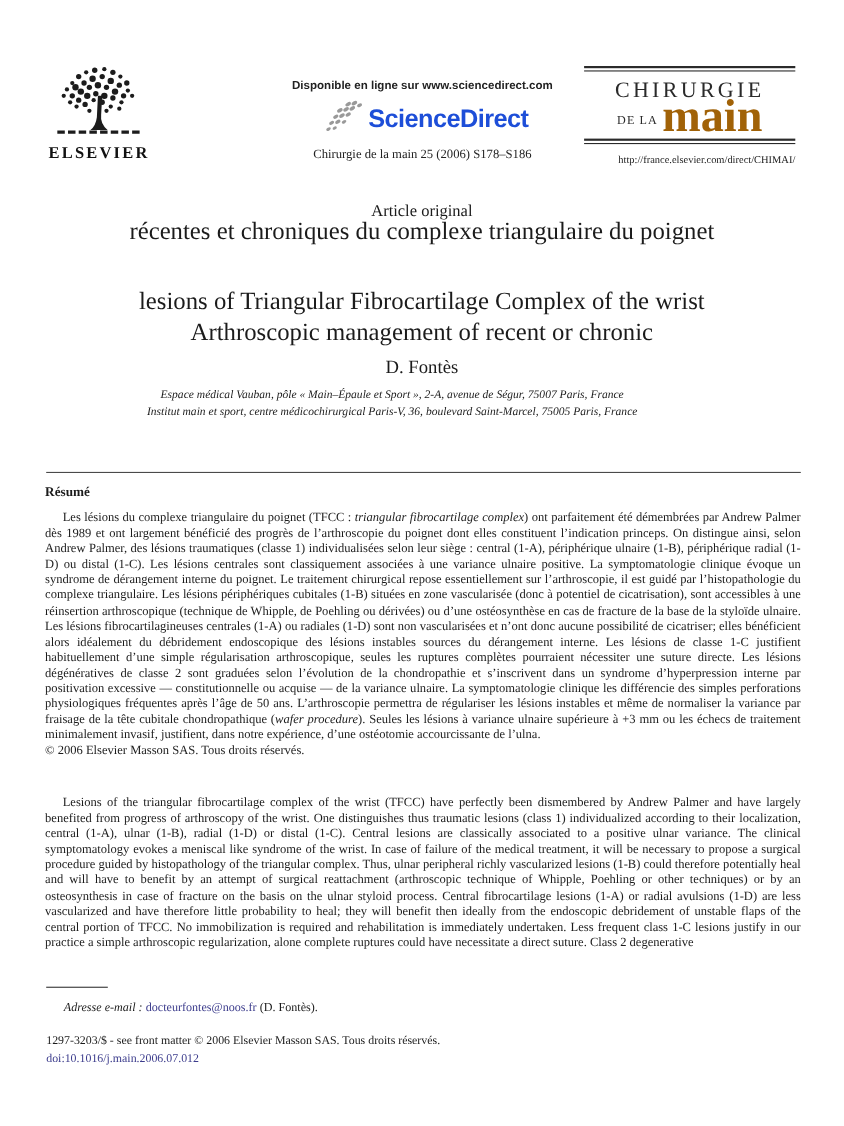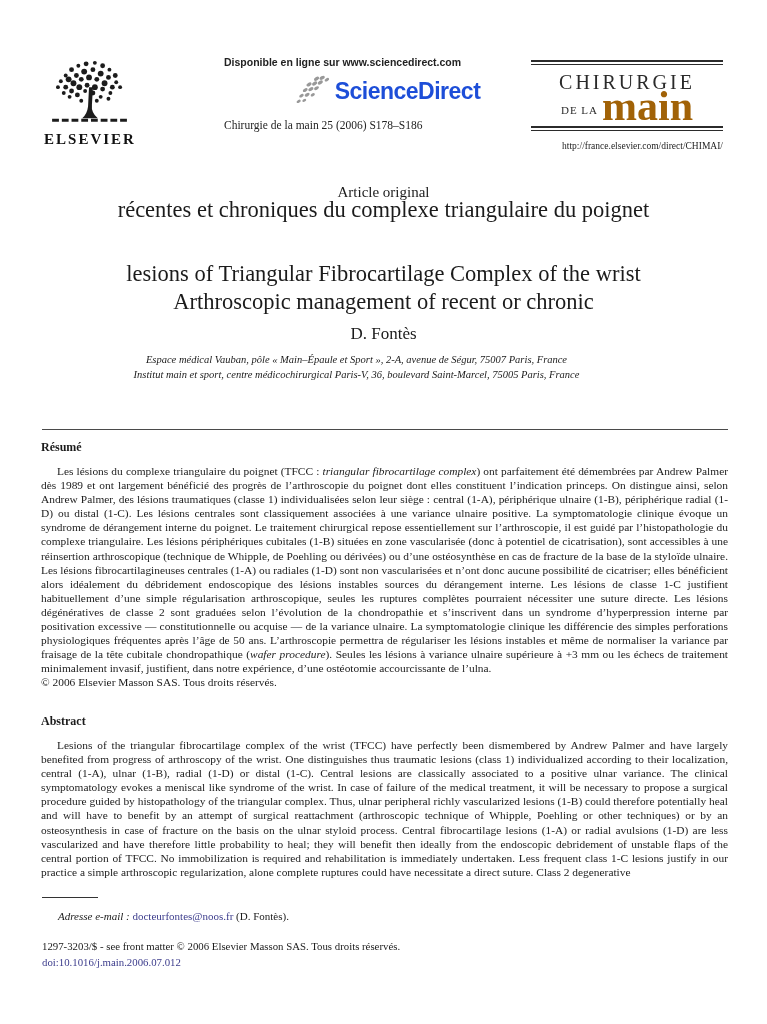--- a/index.html
+++ b/index.html
@@ -8,21 +8,21 @@
     font-family:"Liberation Serif", serif;color:#1b1b1b;
     -webkit-font-smoothing:antialiased;overflow:hidden;
   }
   .abs{position:absolute;}
   .it{font-style:italic;}
   .center{text-align:center;}
 
   
   .elsevier{left:44px;top:58px;width:92px;text-align:center;}
   .elsevier-label{font-size:15px;font-weight:600;letter-spacing:2px;color:#111;margin-top:1px;}
-  .center-col{left:224px;top:56px;width:320px;}
+  .center-col{left:224px;top:72px;width:320px;text-align:center;}
   .avail{font-family:"Liberation Sans",sans-serif;font-size:10.5px;font-weight:600;color:#222;}
   .sd-row{display:flex;align-items:center;justify-content:center;margin-top:7px;gap:5px;}
   .sd-name{font-family:"Liberation Sans",sans-serif;font-size:23px;font-weight:700;color:#1d4ed8;letter-spacing:-0.5px;}
   .citation{font-size:11.5px;color:#222;margin-top:12px;}
   .journal-box{left:531px;top:60px;width:192px;}
   .double-rule{height:2px;border-top:2.5px solid #2b2b2b;border-bottom:1px solid #2b2b2b;}
   .j-chirurgie{font-size:20px;letter-spacing:3px;color:#2a2a2a;text-align:center;margin-top:6px;}
   .j-main-row{display:flex;justify-content:center;align-items:flex-end;margin-top:-4px;margin-bottom:3px;}
   .j-dela{font-size:11px;letter-spacing:1px;color:#2a2a2a;margin-bottom:7px;}
   .j-main{font-size:42px;font-weight:700;line-height:0.78;color:#a16207;margin-left:4px;}
@@ -165,21 +165,20 @@
 
   <div class="abs main-rule"></div>
 
   <div class="abs section resume-sec">
     <div class="sec-heading">Résumé</div>
     <div class="body-par"><span>Les lésions du complexe triangulaire du poignet (TFCC : </span><span class="it">triangular fibrocartilage complex</span><span>) ont parfaitement été démembrées par Andrew Palmer dès 1989 et ont largement bénéficié des progrès de l’arthroscopie du poignet dont elles constituent l’indication princeps. On distingue ainsi, selon Andrew Palmer, des lésions traumatiques (classe 1) individualisées selon leur siège : central (1-A), périphérique ulnaire (1-B), périphérique radial (1-D) ou distal (1-C). Les lésions centrales sont classiquement associées à une variance ulnaire positive. La symptomatologie clinique évoque un syndrome de dérangement interne du poignet. Le traitement chirurgical repose essentiellement sur l’arthroscopie, il est guidé par l’histopathologie du complexe triangulaire. Les lésions périphériques cubitales (1-B) situées en zone vascularisée (donc à potentiel de cicatrisation), sont accessibles à une réinsertion arthroscopique (technique de Whipple, de Poehling ou dérivées) ou d’une ostéosynthèse en cas de fracture de la base de la styloïde ulnaire. Les lésions fibrocartilagineuses centrales (1-A) ou radiales (1-D) sont non vascularisées et n’ont donc aucune possibilité de cicatriser; elles bénéficient alors idéalement du débridement endoscopique des lésions instables sources du dérangement interne. Les lésions de classe 1-C justifient habituellement d’une simple régularisation arthroscopique, seules les ruptures complètes pourraient nécessiter une suture directe. Les lésions dégénératives de classe 2 sont graduées selon l’évolution de la chondropathie et s’inscrivent dans un syndrome d’hyperpression interne par positivation excessive — constitutionnelle ou acquise — de la variance ulnaire. La symptomatologie clinique les différencie des simples perforations physiologiques fréquentes après l’âge de 50 ans. L’arthroscopie permettra de régulariser les lésions instables et même de normaliser la variance par fraisage de la tête cubitale chondropathique (</span><span class="it">wafer procedure</span><span>). Seules les lésions à variance ulnaire supérieure à +3 mm ou les échecs de traitement minimalement invasif, justifient, dans notre expérience, d’une ostéotomie accourcissante de l’ulna.</span></div>
     <div class="copyright">© 2006 Elsevier Masson SAS. Tous droits réservés.</div>
   </div>
 
   <div class="abs section abstract-sec">
-    <div class="sec-heading">Abstract</div>
     <div class="body-par">Lesions of the triangular fibrocartilage complex of the wrist (TFCC) have perfectly been dismembered by Andrew Palmer and have largely benefited from progress of arthroscopy of the wrist. One distinguishes thus traumatic lesions (class 1) individualized according to their localization, central (1-A), ulnar (1-B), radial (1-D) or distal (1-C). Central lesions are classically associated to a positive ulnar variance. The clinical symptomatology evokes a meniscal like syndrome of the wrist. In case of failure of the medical treatment, it will be necessary to propose a surgical procedure guided by histopathology of the triangular complex. Thus, ulnar peripheral richly vascularized lesions (1-B) could therefore potentially heal and will have to benefit by an attempt of surgical reattachment (arthroscopic technique of Whipple, Poehling or other techniques) or by an osteosynthesis in case of fracture on the basis on the ulnar styloid process. Central fibrocartilage lesions (1-A) or radial avulsions (1-D) are less vascularized and have therefore little probability to heal; they will benefit then ideally from the endoscopic debridement of unstable flaps of the central portion of TFCC. No immobilization is required and rehabilitation is immediately undertaken. Less frequent class 1-C lesions justify in our practice a simple arthroscopic regularization, alone complete ruptures could have necessitate a direct suture. Class 2 degenerative</div>
   </div>
 
   <div class="abs footnote-rule"></div>
 
   <div class="abs email-line">
     <span class="lbl">Adresse e-mail :</span>
     <a class="link">docteurfontes@noos.fr</a>
     <span>(D. Fontès).</span>
   </div>

